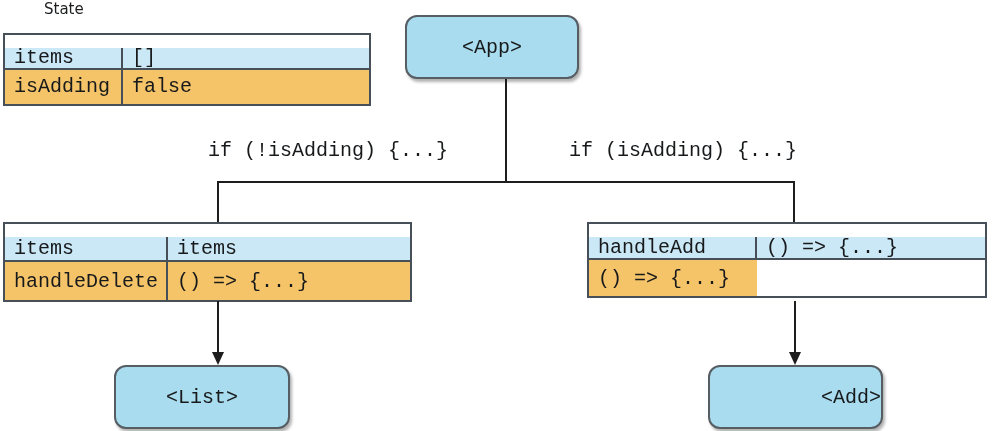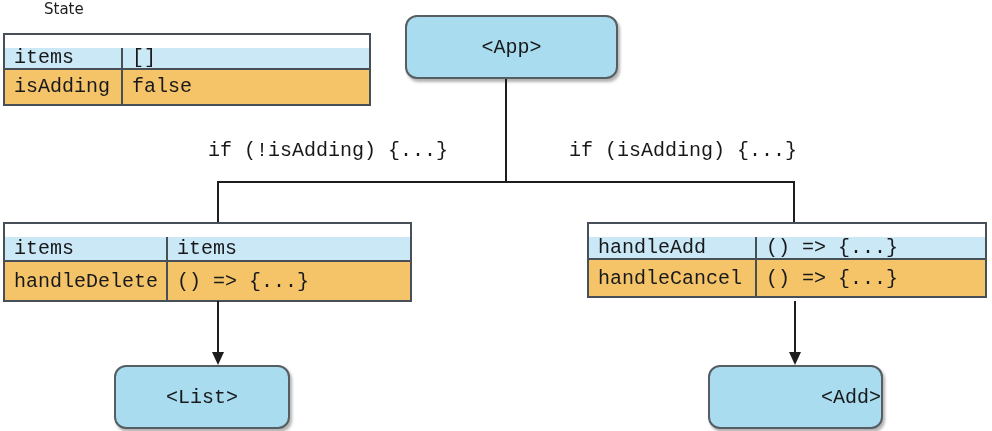--- a/index.html
+++ b/index.html
@@ -53,21 +53,21 @@
     justify-content: center;
     background: #a9dcee;
     border: 2px solid #565d63;
     border-radius: 12px;
     box-sizing: border-box;
     font-size: 20px;
     color: #17191b;
     white-space: pre;
     box-shadow: 2px 3px 3px rgba(0,0,0,0.30);
   }
-  .app  { left: 405px; top: 15px;  width: 213px; height: 64px; }
+  .app  { left: 405px; top: 15px;  width: 174px; height: 64px; }
   .list { left: 114px; top: 365px; width: 176px; height: 64px; }
   .add  { left: 708px; top: 365px; width: 175px; height: 64px; justify-content: flex-end; }
   .line { position: absolute; background: #1d1d1d; }
   .stem     { left: 505px; top: 79px;  width: 2px;   height: 103px; }
   .horiz    { left: 217px; top: 181px; width: 578px; height: 2px; }
   .ldrop    { left: 217px; top: 181px; width: 2px;   height: 41px; }
   .rdrop    { left: 793px; top: 181px; width: 2px;   height: 41px; }
   .larrow   { left: 217px; top: 301px; width: 2px;   height: 51px; }
   .rarrow   { left: 794px; top: 301px; width: 2px;   height: 51px; }
   .arrowhead {
@@ -118,21 +118,20 @@
   <div class="tbl left-tbl">
     <div class="cell blue cb rb">items</div>
     <div class="cell blue rb">items</div>
     <div class="cell orange cb">handleDelete</div>
     <div class="cell orange">() =&gt; {...}</div>
   </div>
 
   <div class="tbl right-tbl">
     <div class="cell blue cb rb">handleAdd</div>
     <div class="cell blue rb">() =&gt; {...}</div>
-    <div class="cell orange cb">handleCancel</div>
     <div class="cell orange">() =&gt; {...}</div>
   </div>
 
   <div class="line larrow"></div>
   <div class="arrowhead lhead"></div>
   <div class="line rarrow"></div>
   <div class="arrowhead rhead"></div>
 
   <div class="node list">
     <span>&lt;List&gt;</span>

